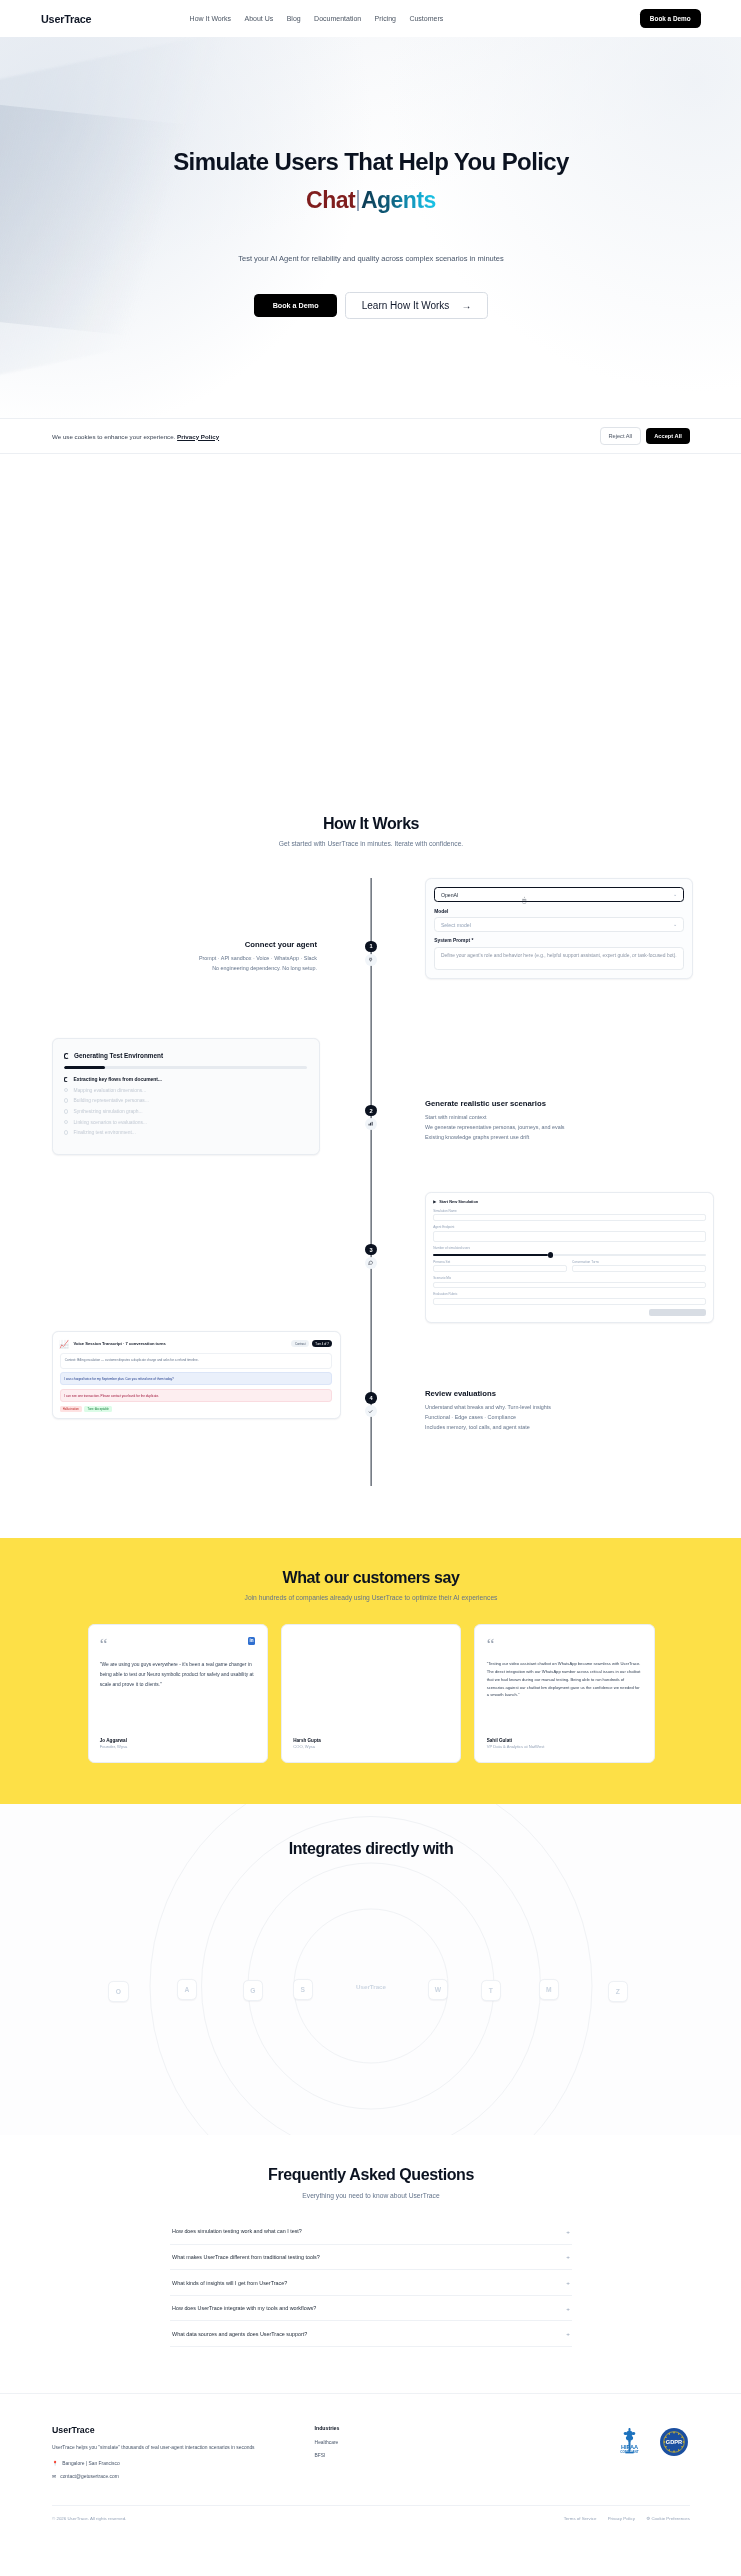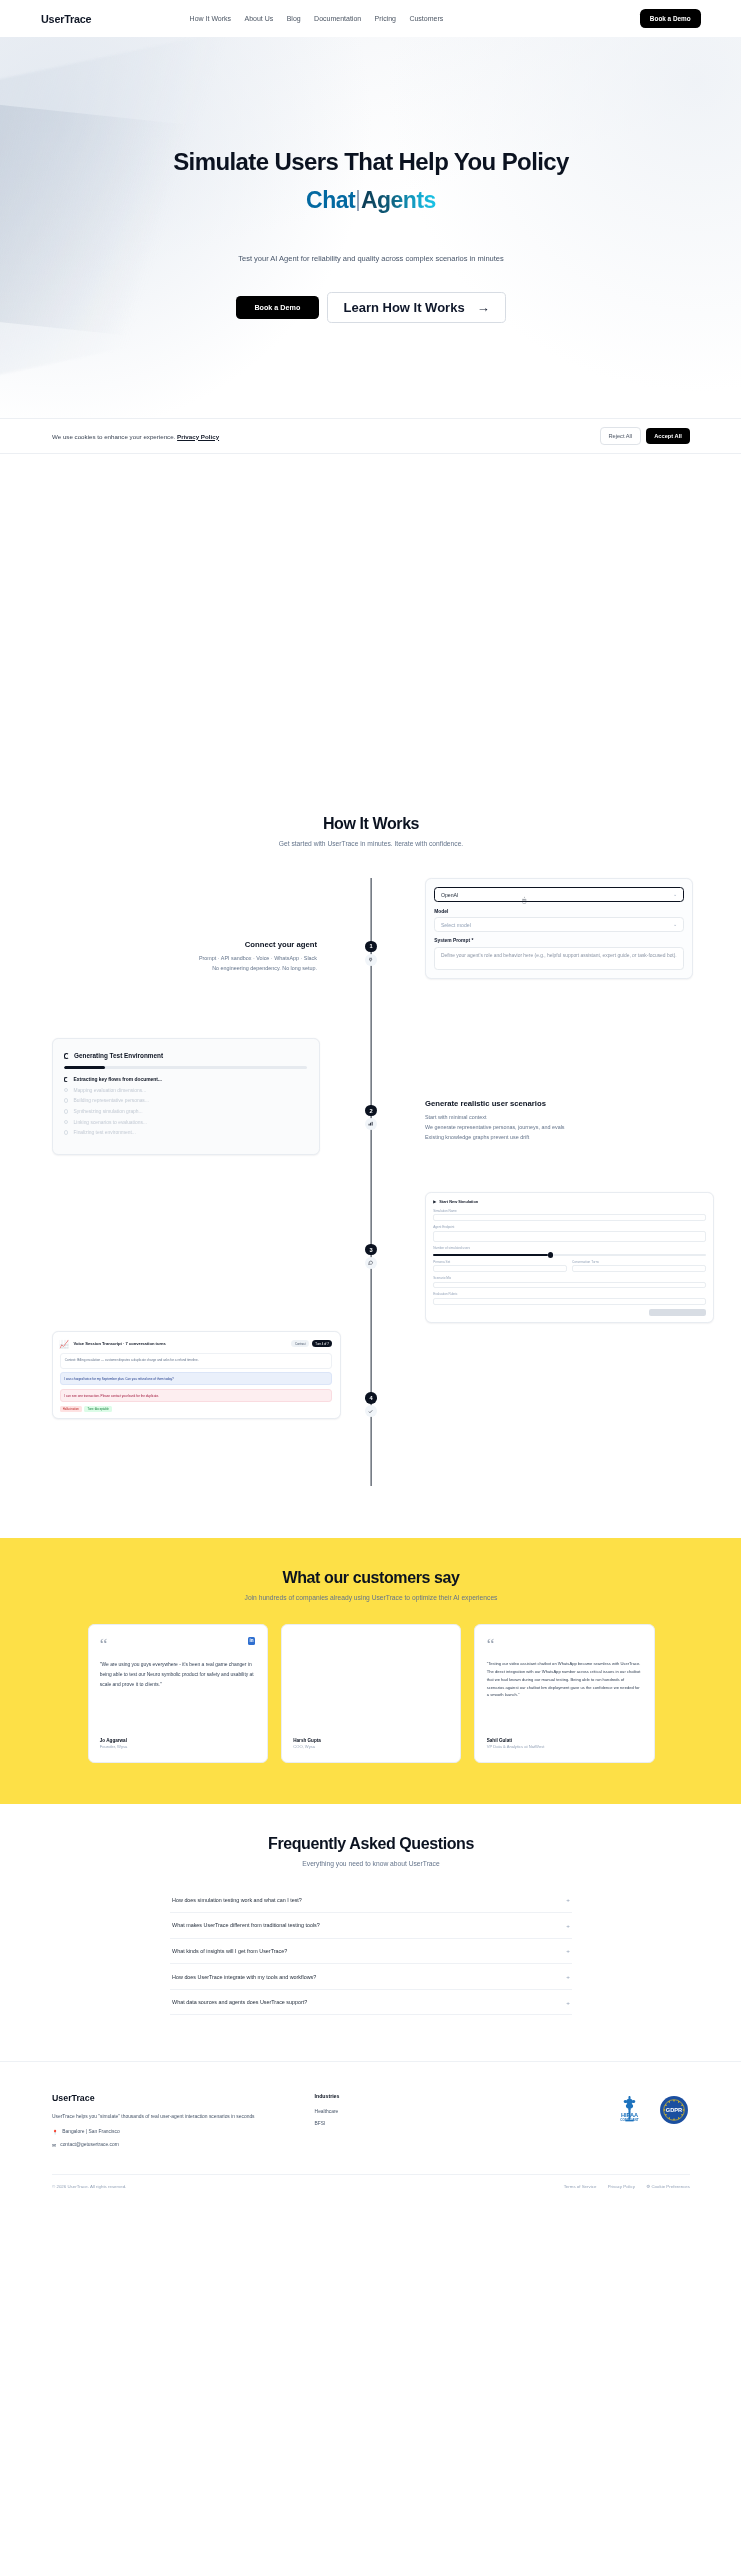--- a/index.html
+++ b/index.html
@@ -28,29 +28,29 @@
       linear-gradient(165deg,#f3f5f8 0%,#ffffff 46%,#ffffff 100%);}
   .hero-swoosh{position:absolute;left:-82px;top:20.6px;width:392px;height:289px;
       background:linear-gradient(120deg, rgba(203,213,225,.55), rgba(255,255,255,0) 62%);
       transform:rotate(-12deg);filter:blur(1px);}
   .hero-swoosh2{position:absolute;left:-31px;top:82px;width:319px;height:216px;
       background:linear-gradient(100deg, rgba(148,163,184,.28), rgba(255,255,255,0) 58%);
       transform:rotate(6deg);filter:blur(0.5px);}
   .hero-inner{position:relative;z-index:5;text-align:center;padding-top:111px;}
   h1.hero-title{font-size:24px;line-height:1.16;font-weight:700;letter-spacing:-0.6px;color:#0b1220;}
   .hero-rotator{margin-top:11.3px;font-size:23px;font-weight:700;letter-spacing:-0.5px;}
-  .rot-word{color:#0369a1;}
+  .rot-word{color:#7f1d1d;}
   .rot-caret{display:inline-block;width:1.5px;height:20.6px;background:#94a3b8;vertical-align:-2.6px;margin:0 2.1px;}
   .rot-word2{
     background:linear-gradient(92deg,#0e3a52 0%,#0f5d7a 38%,#14a5cc 75%,#19c5e8 100%);
     -webkit-background-clip:text;background-clip:text;color:transparent;}
   .hero-sub{margin-top:40px;font-size:7.5px;color:#475569;}
   .hero-ctas{margin-top:29px;display:flex;gap:8.2px;justify-content:center;align-items:center;}
   .btn-hero-dark{background:#000;color:#fff;border:none;border-radius:4.6px;padding:7.2px 18.5px;font-size:7.2px;font-weight:600;cursor:pointer;}
-  .btn-hero-ghost{background:#fff;color:#0f172a;border:0.5px solid #d7dce3;border-radius:4.6px;padding:6.7px 15.5px;font-size:13px;font-weight:700;cursor:pointer;display:inline-flex;gap:12px;align-items:center;}
+  .btn-hero-ghost{background:#fff;color:#0f172a;border:0.5px solid #d7dce3;border-radius:4.6px;padding:6.7px 15.5px;font-size:10px;font-weight:400;cursor:pointer;display:inline-flex;gap:12px;align-items:center;}
 
   
   .cookie{position:relative;background:#fff;border-top:0.5px solid #eceff3;border-bottom:0.5px solid #eceff3;
       height:36px;display:flex;align-items:center;padding:0 52px;z-index:25;}
   .cookie-text{font-size:6.2px;color:#374151;}
   .cookie-text a{color:#111827;font-weight:600;text-decoration:underline;}
   .cookie-actions{margin-left:auto;display:flex;gap:5.2px;align-items:center;}
   .btn-reject{background:#fff;border:0.5px solid #dfe3e8;border-radius:4.1px;padding:4.6px 7.7px;font-size:5.7px;color:#4b5563;cursor:pointer;}
   .btn-accept{background:#000;border:none;border-radius:4.1px;padding:5.2px 8.2px;font-size:5.7px;color:#fff;font-weight:600;cursor:pointer;}
 
@@ -399,20 +399,28 @@
           </div>
         </div>
         <div class="node" style="top:61px;">
           <div class="node-num">4</div>
           <div class="node-icon">
             <svg width="5.2" height="5.2" viewBox="0 0 24 24" fill="none" stroke="#111827" stroke-width="2.6">
                 <path d="M4 12l5 5L20 6"></path>
               </svg>
           </div>
         </div>
+        <div class="col right" style="padding-top:58px;">
+          <div class="step-h">Review evaluations</div>
+          <div class="step-p">
+            <div>Understand what breaks and why. Turn-level insights</div>
+            <div>Functional · Edge cases · Compliance</div>
+            <div>Includes memory, tool calls, and agent state</div>
+          </div>
+        </div>
       </div>
     </div>
   </div>
 
   <div class="testi">
     <div class="sec-title">What our customers say</div>
     <div class="sec-sub">Join hundreds of companies already using UserTrace to optimize their AI experiences</div>
     <div class="t-grid">
       <div class="t-card">
         <div class="t-top">
@@ -439,20 +447,38 @@
         </div>
         <div class="t-quote small">"Testing our video assistant chatbot on WhatsApp became seamless with UserTrace. The direct integration with our WhatsApp number across critical issues in our chatbot that we had known during our manual testing. Being able to run hundreds of scenarios against our chatbot bm deployment gave us the confidence we needed for a smooth launch."</div>
         <div class="t-meta">
           <div class="t-name">Sahil Gulati</div>
           <div class="t-role">VP Data &amp; Analytics at NatWest</div>
         </div>
       </div>
     </div>
   </div>
 
+  <div class="integ">
+    <div class="sec-title">Integrates directly with</div>
+    <div class="orbit-wrap">
+      <div class="ring r1"></div>
+      <div class="ring r2"></div>
+      <div class="ring r3"></div>
+      <div class="ring r4"></div>
+      <div class="hub">UserTrace</div>
+      <div class="chip" style="left:20.6px;top:103px;">O</div>
+      <div class="chip" style="left:89px;top:101px;">A</div>
+      <div class="chip" style="left:155px;top:102px;">G</div>
+      <div class="chip" style="left:205px;top:101px;">S</div>
+      <div class="chip" style="left:340px;top:101px;">W</div>
+      <div class="chip" style="left:393px;top:102px;">T</div>
+      <div class="chip" style="left:451px;top:101px;">M</div>
+      <div class="chip" style="left:520px;top:103px;">Z</div>
+    </div>
+  </div>
 
   <div class="faq">
     <div class="sec-title">Frequently Asked Questions</div>
     <div class="sec-sub">Everything you need to know about UserTrace</div>
     <div class="faq-list">
       <div class="faq-item">
         <span class="faq-q">How does simulation testing work and what can I test?</span>
         <span class="faq-plus">+</span>
       </div>
       <div class="faq-item">

